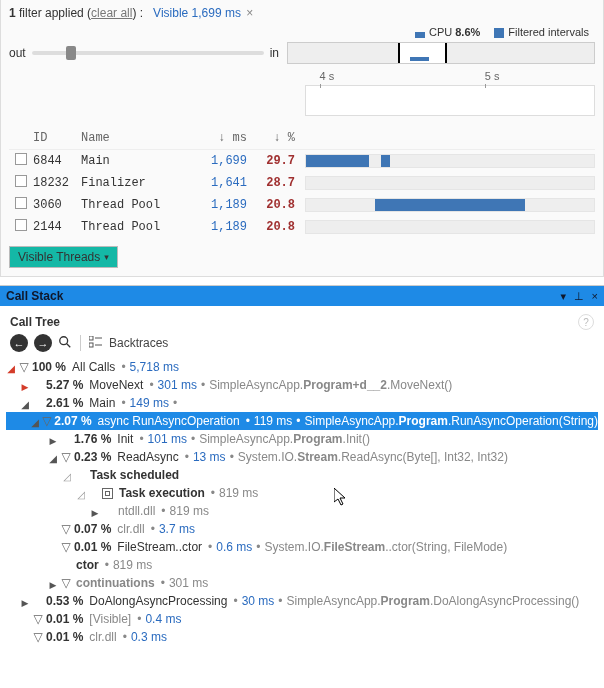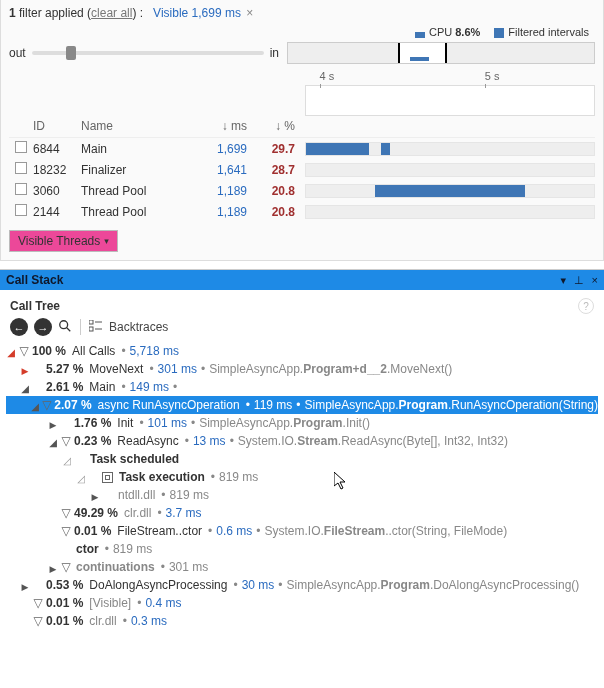--- a/index.html
+++ b/index.html
@@ -16,34 +16,34 @@
   .slider-wrap { display: flex; align-items: center; gap: 6px; flex: 0 0 270px; }
   .slider-track { flex: 1; height: 4px; background: #ddd; border-radius: 2px; position: relative; }
   .slider-thumb { position: absolute; top: -5px; width: 10px; height: 14px; background: #888; border-radius: 2px; }
   .timeline-mini { flex: 1; height: 22px; background: #eee; border: 1px solid #ccc; position: relative; }
   .timeline-mini .selected { position: absolute; top: 0; bottom: 0; border-left: 2px solid #000; border-right: 2px solid #000; background: #fff; }
   .timeline-mini .bar { position: absolute; bottom: 2px; height: 4px; background: #3f76b5; }
   .ruler { margin-left: 296px; height: 16px; position: relative; font-size: 11px; color: #666; border-bottom: 1px solid #ddd; margin-top: 6px; }
   .ruler span { position: absolute; top: 0; }
   .ruler span::before { content: ""; position: absolute; left: 0; top: 14px; width: 1px; height: 4px; background: #999; }
   .chart-area { margin-left: 296px; height: 30px; border: 1px solid #ddd; border-top: none; background: #fff; }
-  .thread-table { margin-top: 0; }
+  .thread-table { margin-top: 12px; font-family: Liberation Mono, monospace; }
   .thread-head, .thread-row { display: flex; align-items: center; padding: 3px 0; }
   .thread-head { color: #666; font-size: 12px; border-bottom: 1px solid #eee; padding-bottom: 4px; }
   .col-chk { width: 24px; text-align: center; }
   .col-id { width: 48px; }
   .col-name { width: 110px; }
   .col-ms { width: 56px; text-align: right; color: #2a6bbf; }
   .col-pct { width: 48px; text-align: right; color: #a03030; font-weight: 600; }
   .col-bar { flex: 1; padding-left: 10px; }
   .thread-head .col-ms, .thread-head .col-pct { color: #666; font-weight: normal; }
   .chk { display: inline-block; width: 12px; height: 12px; border: 1px solid #999; background: #fff; }
   .row-bar-track { height: 14px; background: #eee; position: relative; border: 1px solid #e5e5e5; }
   .row-bar-fill { position: absolute; top: 0; bottom: 0; background: #3f76b5; }
-  .vis-threads-btn { margin-top: 8px; border: 1px solid #bbb; background: #ec4899; padding: 3px 8px; font-size: 12px; display: inline-flex; align-items: center; gap: 4px; cursor: pointer; }
+  .vis-threads-btn { margin-top: 8px; border: 1px solid #bbb; background: #14b8a6; padding: 3px 8px; font-size: 12px; display: inline-flex; align-items: center; gap: 4px; cursor: pointer; }
   .vis-threads-btn .caret { font-size: 9px; }
   
   .cs-panel { margin-top: 8px; border-top: 1px solid #ccc; }
   .cs-titlebar { background: #1e8ae6; color: #0f172a; display: flex; align-items: center; padding: 3px 6px; font-size: 12px; }
   .cs-titlebar .title { flex: 1; font-weight: 600; }
   .cs-titlebar .tb-icon { margin-left: 8px; cursor: pointer; font-size: 11px; }
   .ct-header { padding: 8px 10px 4px 10px; display: flex; align-items: center; }
   .ct-header .ct-title { font-weight: 600; flex: 1; }
   .ct-header .help { color: #bbb; border: 1px solid #ddd; border-radius: 50%; width: 16px; height: 16px; display: inline-flex; align-items: center; justify-content: center; font-size: 10px; cursor: pointer; }
   .ct-toolbar { padding: 0 10px 4px 10px; display: flex; align-items: center; gap: 6px; color: #444; }
@@ -294,21 +294,21 @@
           <span class="tri closed"></span>
           <span class="hot-icon"></span>
           <span class="name dim">ntdll.dll</span>
           <span class="dot">•</span>
           <span class="dim">819 ms</span>
         </div>
         <div class="node">
           <span class="ind" style="width:42px"></span>
           <span class="tri"></span>
           <span class="hot-icon">▽</span>
-          <span class="pct-val">49.29 %</span>
+          <span class="pct-val">0.07 %</span>
           <span class="name dim">clr.dll</span>
           <span class="dot">•</span>
           <span class="link">3.7 ms</span>
         </div>
         <div class="node">
           <span class="ind" style="width:42px"></span>
           <span class="tri"></span>
           <span class="hot-icon">▽</span>
           <span class="pct-val">0.01 %</span>
           <span class="name">FileStream..ctor</span>

